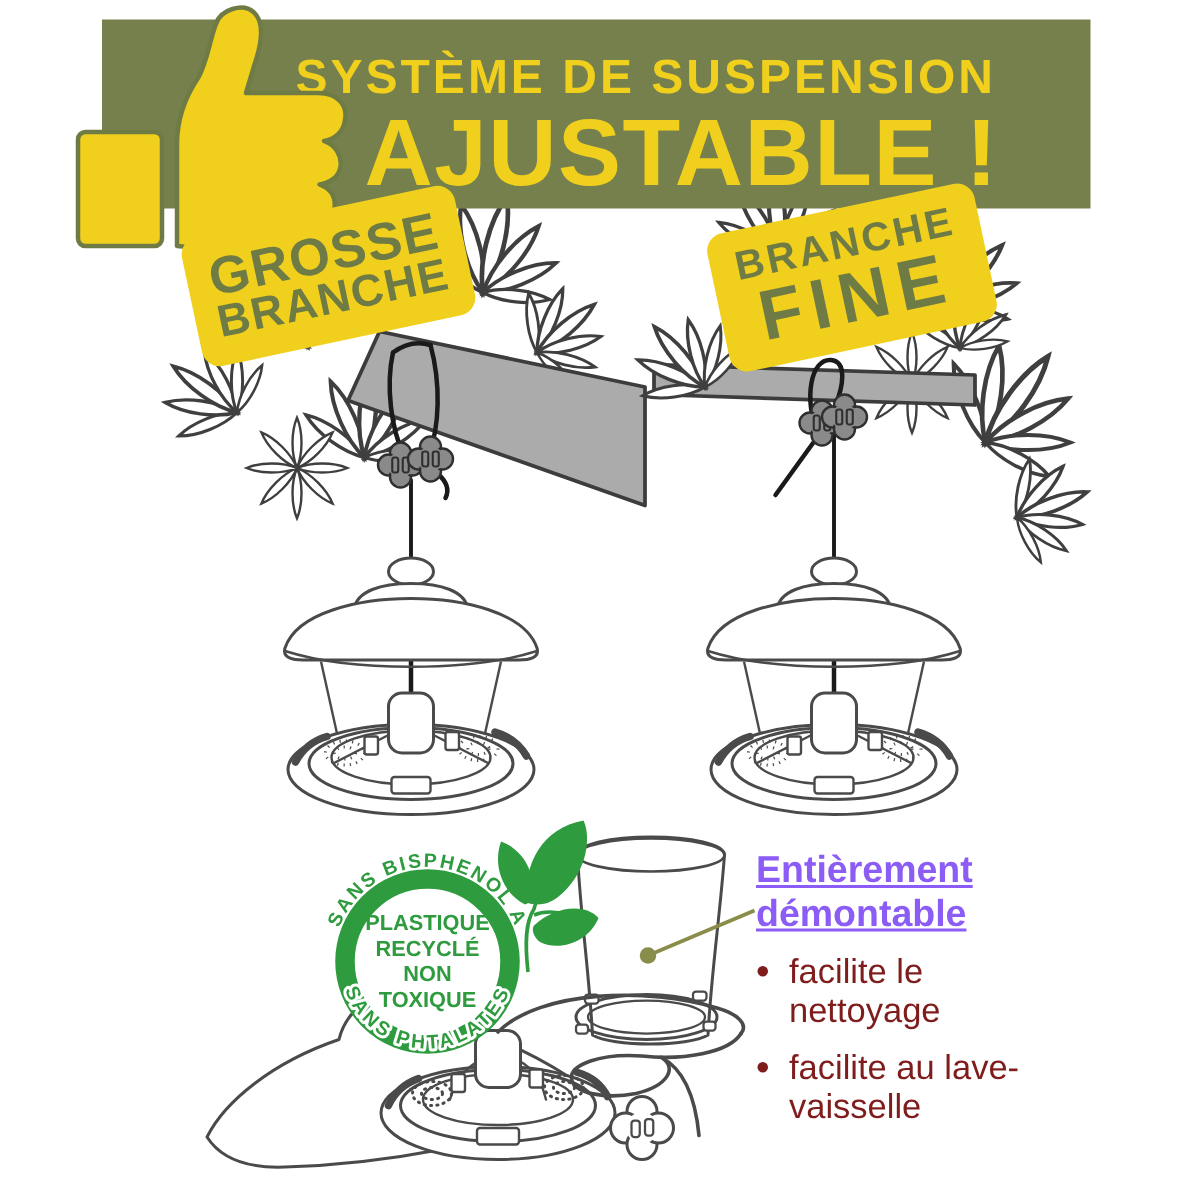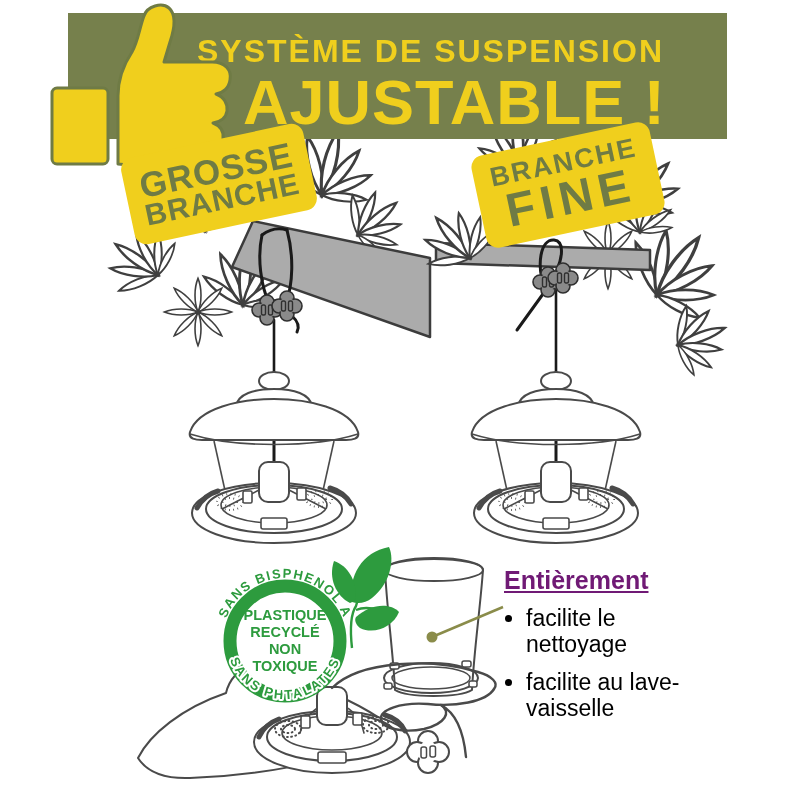--- a/index.html
+++ b/index.html
@@ -16,24 +16,24 @@
        display:flex;flex-direction:column;align-items:center;justify-content:center;
        color:#6F7B45;font-weight:bold;text-align:center;line-height:0.95;}
   #tag-left{left:126px;top:140px;width:186px;height:88px;}
   #tag-left .l1{font-size:35px;letter-spacing:1px;}
   #tag-left .l2{font-size:30px;letter-spacing:1px;}
   #tag-right{left:477px;top:138px;width:182px;height:94px;}
   #tag-right .l1{font-size:27px;letter-spacing:2px;}
   #tag-right .l2{font-size:47px;letter-spacing:6px;}
   
   #features{left:504px;top:566px;width:190px;}
-  #features .head{font-size:25px;font-weight:bold;color:#701a75;line-height:1.16;}
+  #features .head{font-size:25px;font-weight:bold;color:#8b5cf6;line-height:1.16;}
   #features .head span{text-decoration:underline;}
   #features ul{margin:10px 0 0 0;padding:0 0 0 22px;width:168px;
-               font-size:23px;color:#000000;line-height:1.15;}
+               font-size:23px;color:#7f1d1d;line-height:1.15;}
   #features li{margin-bottom:11px;}
   svg text{font-family:"Liberation Sans",sans-serif;}
 </style>
 </head>
 <body>
 
 <div id="stage">
 
   <svg class="abs" style="left:0;top:0" width="800" height="800" viewBox="0 0 800 800">
     <defs>
@@ -243,20 +243,21 @@
     <div class="l2">BRANCHE</div>
   </div>
   <div id="tag-right" class="abs tag">
     <div class="l1">BRANCHE</div>
     <div class="l2">FINE</div>
   </div>
 
   <div id="features" class="abs">
     <div class="head">
       <span style="display:block">Entièrement</span>
+      <span style="display:block">démontable</span>
     </div>
     <ul>
       <li>facilite le nettoyage</li>
       <li>facilite au lave-vaisselle</li>
     </ul>
   </div>
 
 </div>
 
 </body></html>

